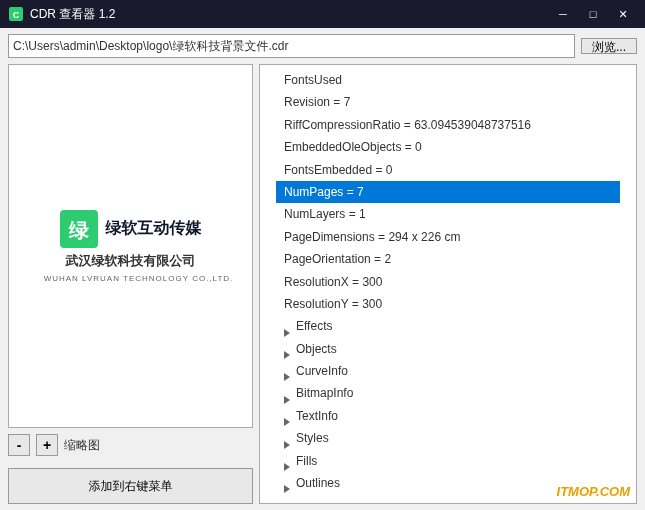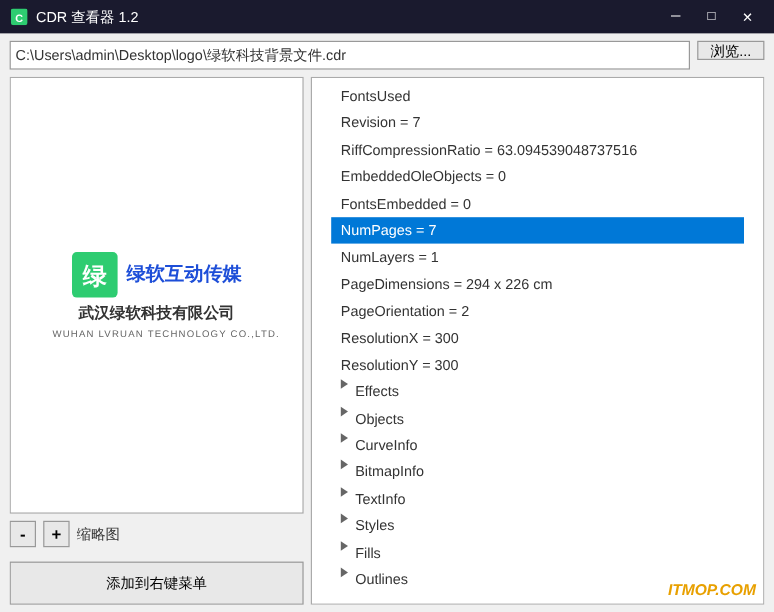--- a/index.html
+++ b/index.html
@@ -57,21 +57,21 @@
       height: calc(510px - 28px);
       display: flex;
       flex-direction: column;
       gap: 6px;
     }
 
     
     .file-path-row {
       display: flex;
       gap: 6px;
-      align-items: flex-start;
+      align-items: center;
     }
     .file-path-input {
       flex: 1;
       height: 24px;
       border: 1px solid #999;
       background: white;
       padding: 2px 4px;
       font-size: 12px;
       color: #333;
     }
@@ -140,21 +140,21 @@
       display: flex;
       align-items: center;
       justify-content: center;
       color: white;
       font-size: 20px;
       font-weight: bold;
     }
     .logo-company-name {
       font-size: 16px;
       font-weight: bold;
-      color: #1d4ed8;
+      color: #0f172a;
     }
     .logo-cn-name {
       font-size: 13px;
       font-weight: bold;
       color: #333;
       text-align: right;
     }
     .logo-en-name {
       font-size: 8px;
       color: #666;
@@ -221,21 +221,21 @@
       line-height: 1.7;
       white-space: nowrap;
     }
     .prop-item.highlighted {
       background: #0078d7;
       color: white;
     }
     .prop-item.collapsible {
       cursor: pointer;
       display: flex;
-      align-items: flex-start;
+      align-items: flex-end;
       gap: 4px;
     }
     .triangle {
       display: inline-block;
       width: 0;
       height: 0;
       border-top: 4px solid transparent;
       border-bottom: 4px solid transparent;
       border-left: 6px solid #666;
       margin-right: 2px;

